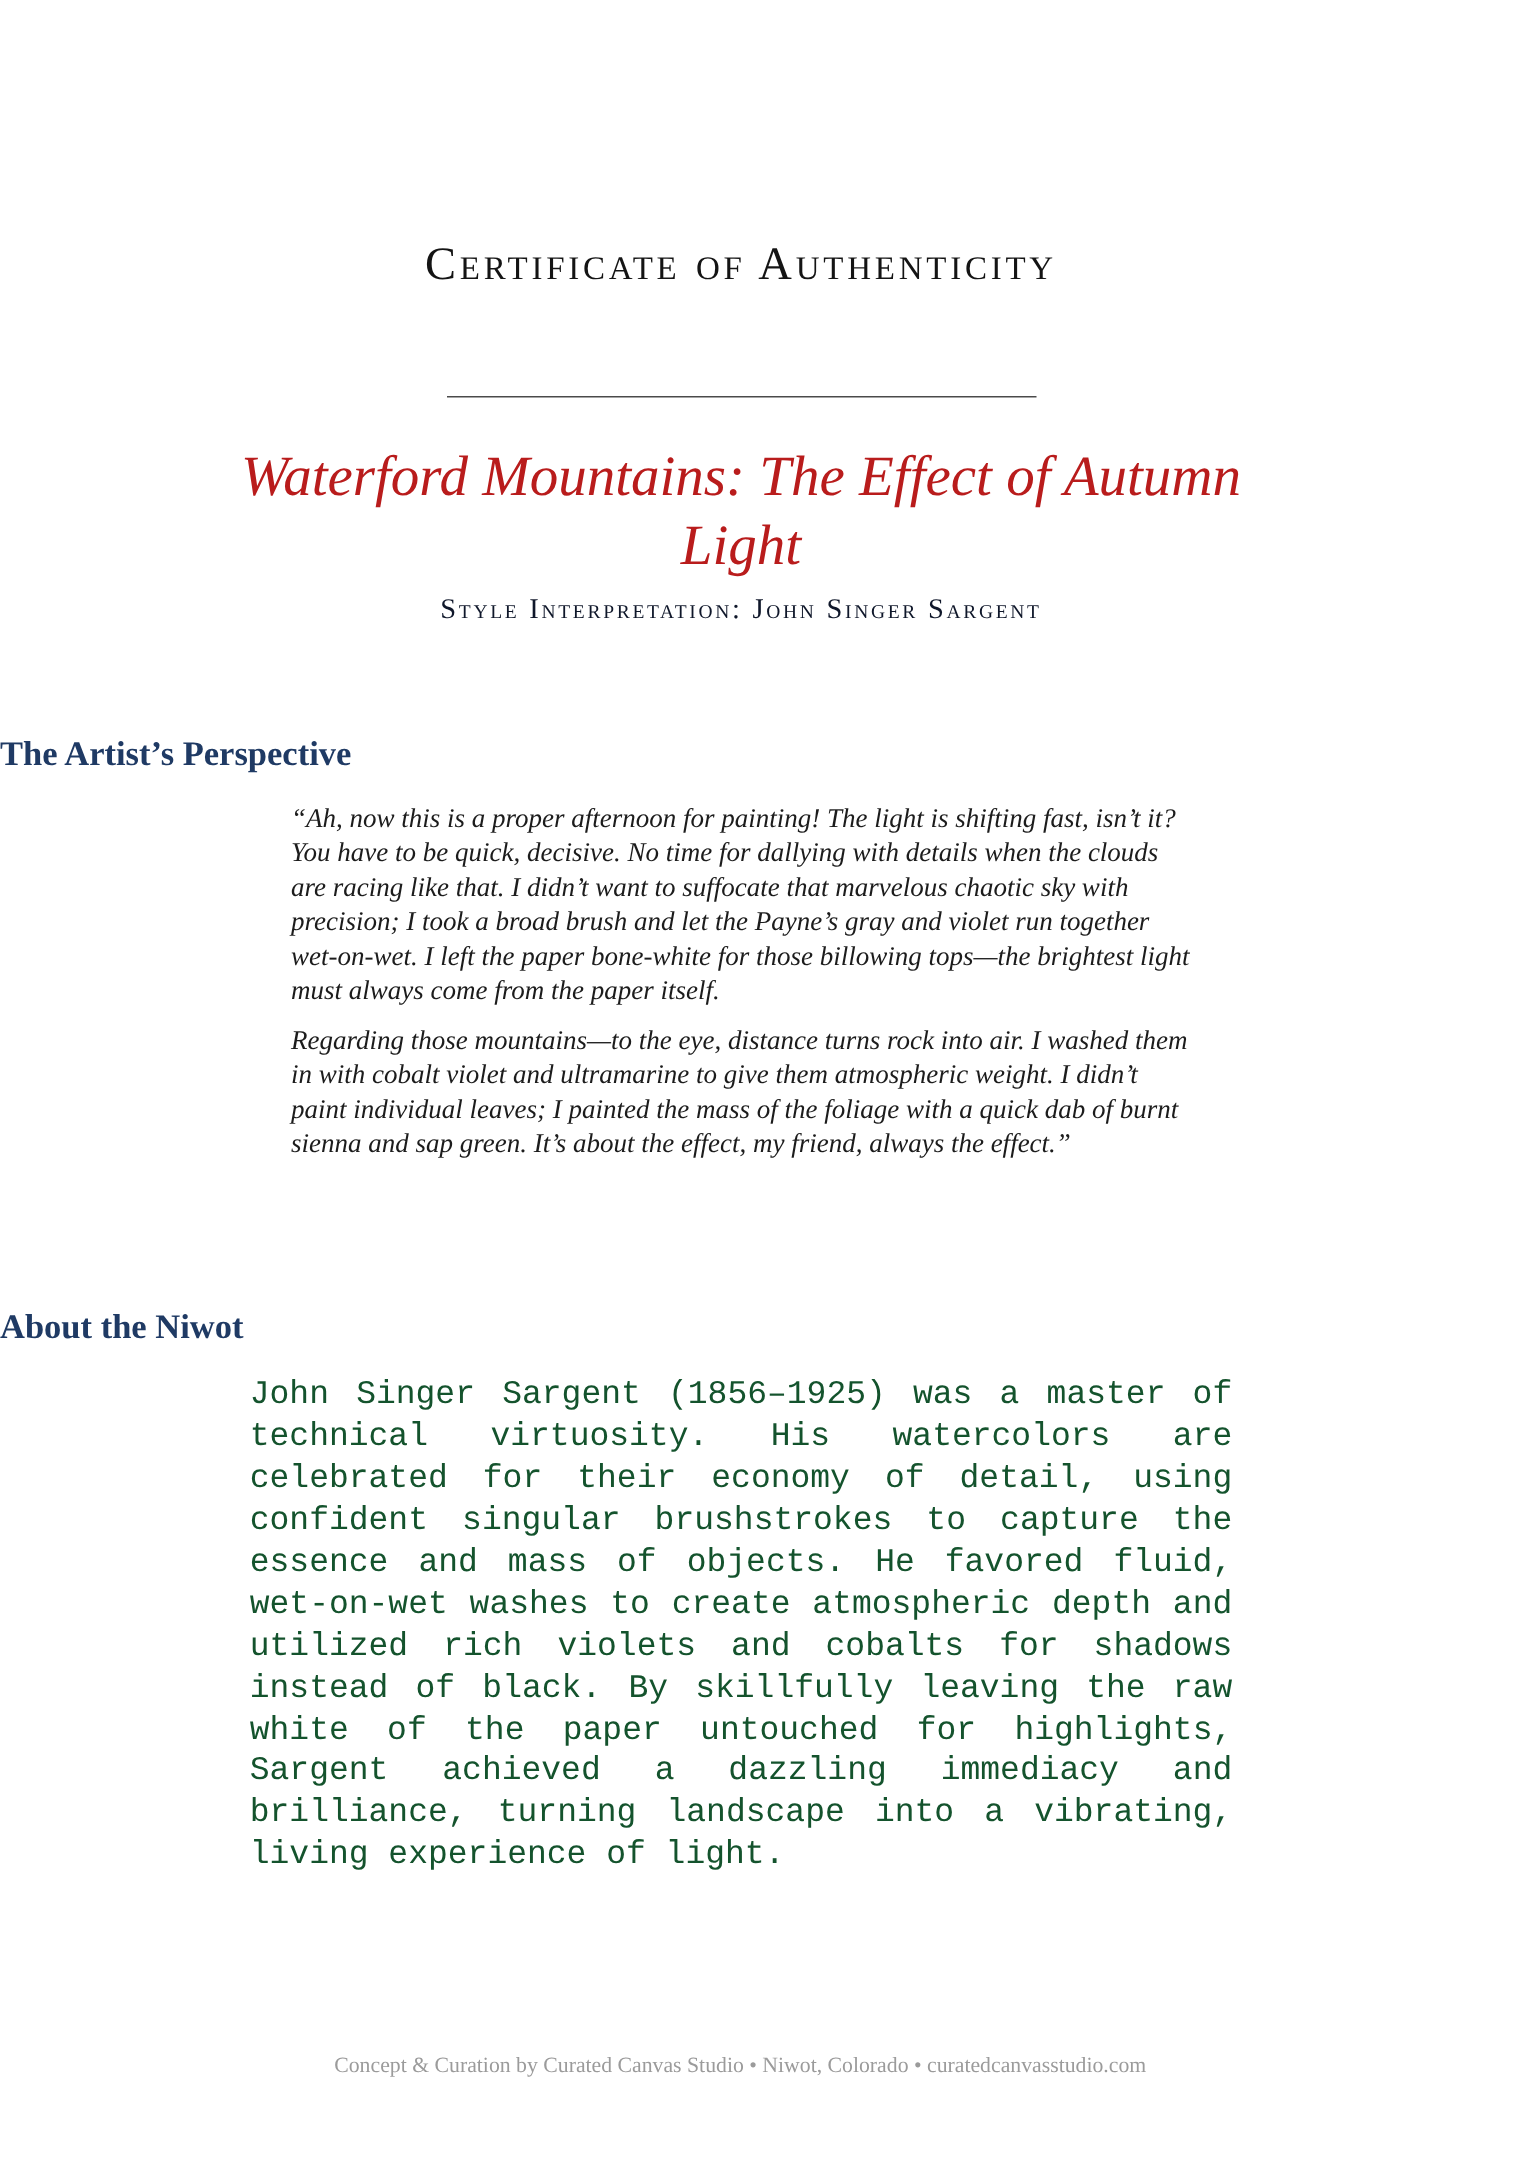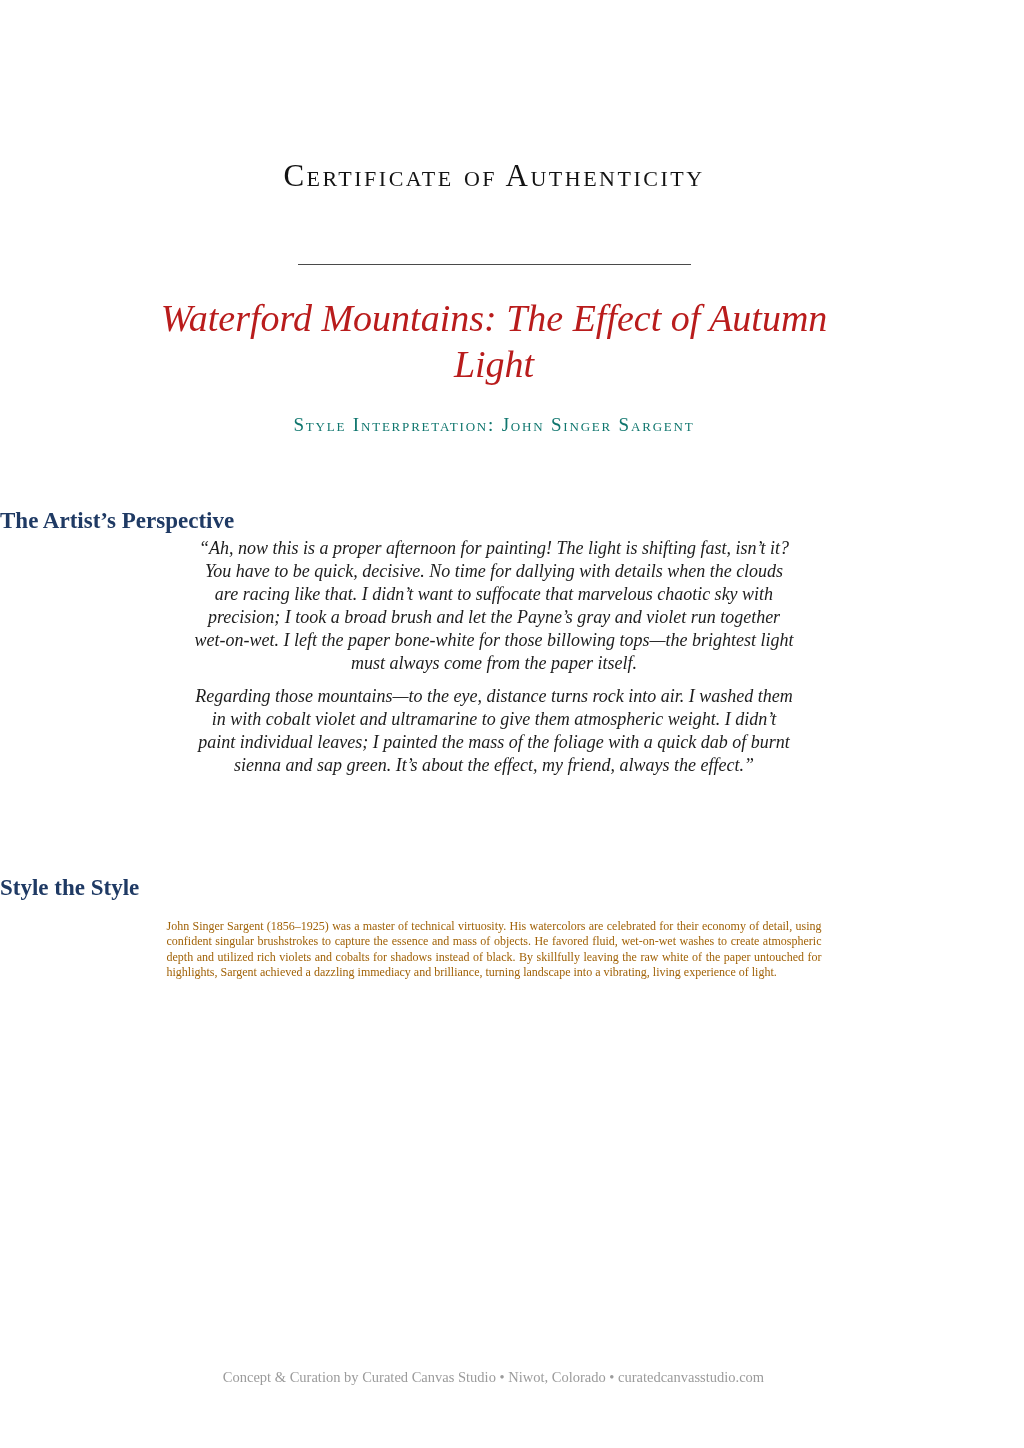--- a/index.html
+++ b/index.html
@@ -42,52 +42,53 @@
     margin: 30px auto 0;
     max-width: 700px;
     text-align: center;
     font-style: italic;
     font-weight: 400;
     font-size: 38px;
     line-height: 1.22;
     color: #b91c1c;
   }
   .style-line {
-    margin-top: 26px;
+    margin-top: 8px;
     text-align: center;
     font-variant: small-caps;
     letter-spacing: 1.8px;
     font-size: 19px;
-    color: #0f766e;
+    color: #0f172a;
   }
   .section-heading {
     margin: 0;
     font-size: 23px;
     font-weight: 700;
     color: #1f3a64;
   }
   .heading-perspective { margin-top: 72px; }
   .heading-about { margin-top: 98px; }
   .quote {
     max-width: 600px;
-    margin: 3px auto 0;
-    text-align: center;
+    margin: 18px auto 0;
+    text-align: left;
     font-style: italic;
     font-size: 18px;
     line-height: 1.28;
     color: #1c1c1c;
   }
   .quote + .quote { margin-top: 10px; }
   .body-text {
     max-width: 655px;
     margin: 18px auto 0;
     text-align: justify;
-    font-size: 12px;
+    font-size: 22px;
     line-height: 1.27;
-    color: #a16207;
+    color: #14532d;
+    font-family: Liberation Mono, monospace;
   }
   .page-footer {
     position: absolute;
     left: 0;
     right: 1px;
     bottom: 62px;
     text-align: center;
     font-size: 14.5px;
     color: #9b9b9b;
   }
@@ -108,20 +109,20 @@
 
   <section>
     <h3 class="section-heading heading-perspective">The Artist’s Perspective</h3>
 
     <p class="quote">“Ah, now this is a proper afternoon for painting! The light is shifting fast, isn’t it? You have to be quick, decisive. No time for dallying with details when the clouds are racing like that. I didn’t want to suffocate that marvelous chaotic sky with precision; I took a broad brush and let the Payne’s gray and violet run together wet-on-wet. I left the paper bone-white for those billowing tops—the brightest light must always come from the paper itself.</p>
 
     <p class="quote">Regarding those mountains—to the eye, distance turns rock into air. I washed them in with cobalt violet and ultramarine to give them atmospheric weight. I didn’t paint individual leaves; I painted the mass of the foliage with a quick dab of burnt sienna and sap green. It’s about the effect, my friend, always the effect.”</p>
   </section>
 
   <section>
-    <h3 class="section-heading heading-about">Style the Style</h3>
+    <h3 class="section-heading heading-about">About the Niwot</h3>
 
     <p class="body-text">John Singer Sargent (1856–1925) was a master of technical virtuosity. His watercolors are celebrated for their economy of detail, using confident singular brushstrokes to capture the essence and mass of objects. He favored fluid, wet-on-wet washes to create atmospheric depth and utilized rich violets and cobalts for shadows instead of black. By skillfully leaving the raw white of the paper untouched for highlights, Sargent achieved a dazzling immediacy and brilliance, turning landscape into a vibrating, living experience of light.</p>
   </section>
 
   <div class="page-footer">Concept &amp; Curation by Curated Canvas Studio • Niwot, Colorado • curatedcanvasstudio.com</div>
 
 </div>
 
 </body></html>

